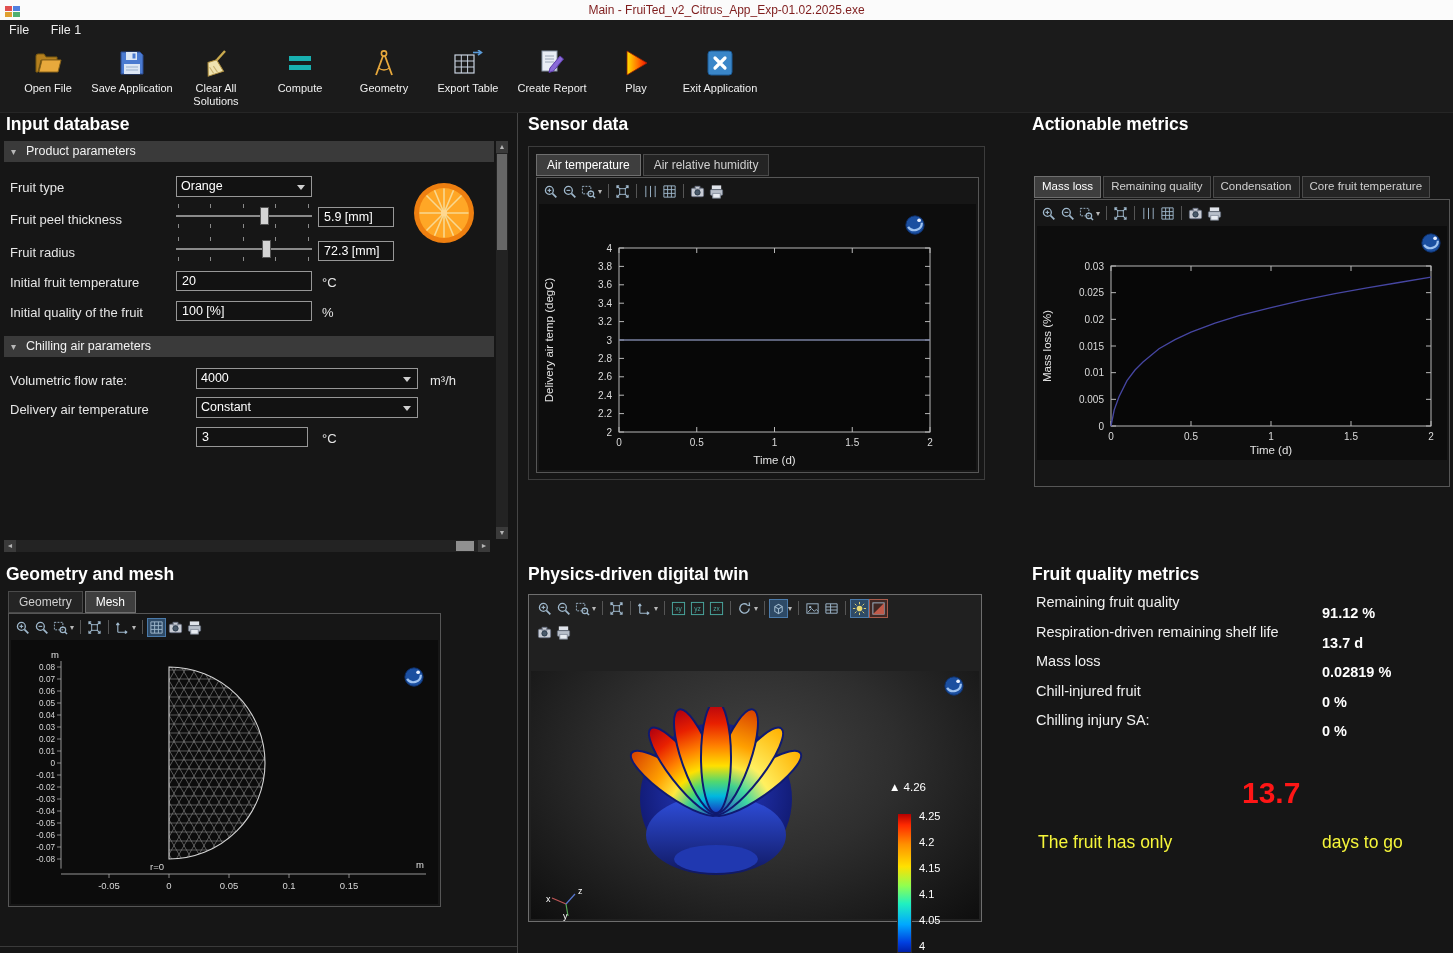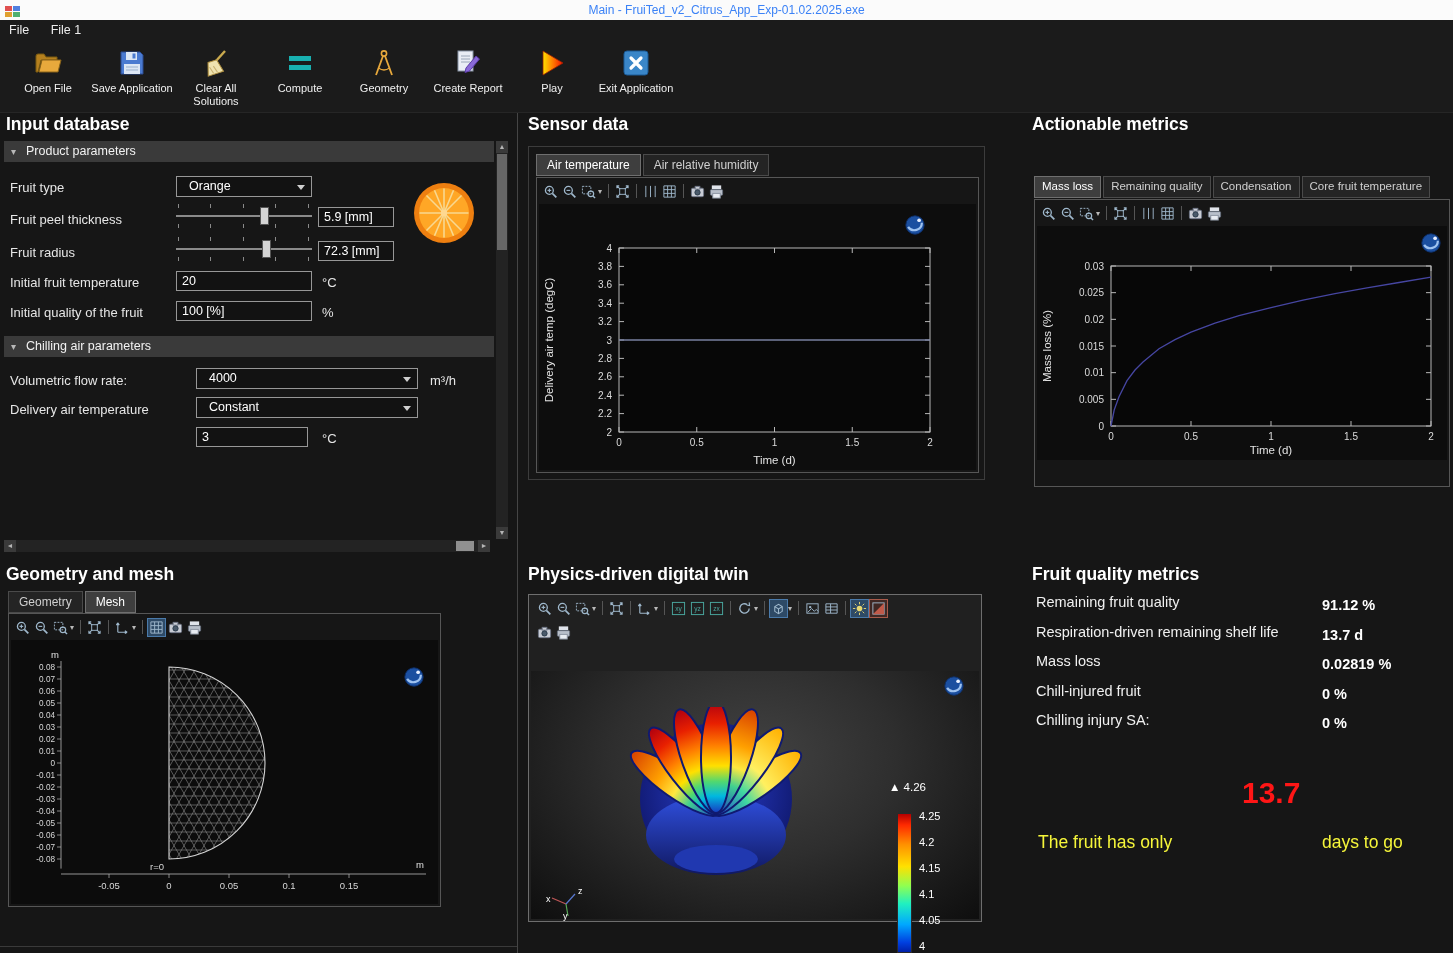--- a/index.html
+++ b/index.html
@@ -1,20 +1,20 @@
 <!DOCTYPE html>
 <html><head>
 <meta charset="utf-8">
 <style>
   *{margin:0;padding:0;box-sizing:border-box;}
   html,body{background:#000;}
   .screen{position:relative;width:1453px;height:953px;background:#161616;overflow:hidden;
     font-family:"Liberation Sans","DejaVu Sans",sans-serif;color:#e8e8e8;}
   
-  .titlebar{position:absolute;left:0;top:0;width:100%;height:20px;background:#fbfbfb;color:#3b82f6;
+  .titlebar{position:absolute;left:0;top:0;width:100%;height:20px;background:#fbfbfb;color:#7f1d1d;
     font-size:12px;text-align:center;line-height:20px;}
   .app-icon{position:absolute;left:5px;top:4px;}
   .menubar{position:absolute;left:0;top:20px;width:100%;height:21px;background:#1b1b1b;font-size:12.5px;line-height:21px;}
   .menu-item{display:inline-block;padding:0 9px;color:#ececec;cursor:default;}
   .toolbar{position:absolute;left:0;top:41px;width:100%;height:72px;background:#1b1b1b;display:flex;
     align-items:flex-start;padding-left:6px;border-bottom:1px solid #262626;}
   .tbtn{width:84px;height:70px;display:flex;flex-direction:column;align-items:center;padding-top:5px;border:1px solid transparent;}
   .tbtn.active{background:#3d3d3d;border:1px solid #636363;}
   .tbtn .ticon{height:32px;display:flex;align-items:center;justify-content:center;}
   .tbtn .tlabel{font-size:11px;color:#f0f0f0;text-align:center;line-height:1.2;margin-top:3px;}
@@ -24,21 +24,21 @@
   .hline-left{position:absolute;left:0;top:946px;width:517px;height:1px;background:#3a3a3a;}
   
   .input-panel{position:absolute;left:4px;top:141px;width:504px;height:398px;}
   .section-bar{position:absolute;left:0;width:490px;height:21px;background:#3a3a3a;color:#f2f2f2;
     font-size:12.5px;line-height:21px;padding-left:22px;}
   .section-bar .tri{position:absolute;left:7px;top:0;color:#b8b8b8;font-size:10px;}
   .flabel,.funit{position:absolute;font-size:13px;color:#e6e6e6;white-space:nowrap;}
   .finput{position:absolute;height:20px;background:#121212;border:1px solid #979797;color:#fff;
     font-size:12.5px;line-height:18px;padding:0 5px;}
   .fdrop{position:absolute;height:21px;background:#121212;border:1px solid #979797;color:#fff;
-    font-size:12.5px;line-height:19px;padding:0 12px;}
+    font-size:12.5px;line-height:19px;padding:0 4px;}
   .dd-arrow{position:absolute;right:6px;top:8px;width:0;height:0;border-left:4px solid transparent;
     border-right:4px solid transparent;border-top:5px solid #d0d0d0;}
   .slider{position:absolute;width:136px;height:26px;}
   .slider .tickrow{position:absolute;left:2px;right:2px;height:4px;
     background:repeating-linear-gradient(90deg,#8a8a8a 0 1px,transparent 1px 32.5px);}
   .slider .tickrow.top{top:1px;}.slider .tickrow.bot{bottom:1px;}
   .slider .track{position:absolute;left:0;right:0;top:12px;height:2px;background:#8a8a8a;}
   .slider .thumb{position:absolute;top:4px;width:9px;height:18px;background:#d4d4d4;border:1px solid #555;}
   .vscroll{position:absolute;left:492px;top:0;width:12px;height:398px;background:#232323;}
   .hscroll{position:absolute;left:4px;top:540px;width:486px;height:12px;background:#232323;}
@@ -71,21 +71,21 @@
     background:radial-gradient(ellipse at 50% 35%,#424242 0%,#2e2e2e 45%,#0e0e0e 100%);}
   .legend-bar{position:absolute;left:366px;top:142px;width:15px;height:140px;border:1px solid #2a2a2a;
     background:linear-gradient(180deg,#b40000 0%,#ff2a00 8%,#ff9000 22%,#ffe000 38%,#90ff50 52%,#20f0c0 65%,#00a8ff 80%,#0040e0 93%,#0020a8 100%);}
   .legend-tick{position:absolute;left:388px;font-size:11px;color:#fff;}
   .legend-max,.legend-min{position:absolute;left:358px;font-size:11.5px;color:#fff;}
   .triad-label{fill:#fff;font-size:9px;}
   
   .fq-rows{position:absolute;left:1036px;top:593px;width:404px;}
   .fq-row{position:relative;height:29.5px;}
   .fq-label{font-size:14.5px;color:#f0f0f0;}
-  .fq-value{position:absolute;left:286px;top:4px;font-weight:bold;font-size:14.5px;color:#fff;}
+  .fq-value{position:absolute;left:286px;top:12px;font-weight:bold;font-size:14.5px;color:#fff;}
   .banner-text{position:absolute;font-size:17.5px;color:#f6f63a;margin-top:44px;}
   .banner-number{position:absolute;font-size:30px;font-weight:bold;color:#ff1616;}
 </style>
 </head>
 <body>
 
 <div class="screen">
 
   <div class="titlebar">
     <span class="app-icon">
@@ -150,20 +150,34 @@
     <div class="tbtn">
       <span class="ticon">
           <svg width="28" height="28" viewBox="0 0 28 28">
             <circle cx="14" cy="4.5" r="2.6" fill="none" stroke="#e8a93c" stroke-width="1.6"></circle>
             <line x1="13" y1="7" x2="6" y2="26" stroke="#e8a93c" stroke-width="1.8"></line>
             <line x1="15" y1="7" x2="22" y2="26" stroke="#e8a93c" stroke-width="1.8"></line>
             <path d="M8.5 19 Q14 23 19.5 19" fill="none" stroke="#e8a93c" stroke-width="1.4"></path>
           </svg>
         </span>
       <span class="tlabel">Geometry</span>
+    </div>
+    <div class="tbtn">
+      <span class="ticon">
+          <svg width="30" height="26" viewBox="0 0 30 26">
+            <rect x="2" y="5" width="19" height="18" fill="none" stroke="#c8d2e0" stroke-width="1.2"></rect>
+            <line x1="2" y1="11" x2="21" y2="11" stroke="#c8d2e0"></line>
+            <line x1="2" y1="17" x2="21" y2="17" stroke="#c8d2e0"></line>
+            <line x1="8.3" y1="5" x2="8.3" y2="23" stroke="#c8d2e0"></line>
+            <line x1="14.6" y1="5" x2="14.6" y2="23" stroke="#c8d2e0"></line>
+            <line x1="20" y1="2.5" x2="28" y2="2.5" stroke="#5a9ad8" stroke-width="1.6"></line>
+            <path d="M25 0 L28.5 2.5 L25 5" fill="none" stroke="#5a9ad8" stroke-width="1.6"></path>
+          </svg>
+        </span>
+      <span class="tlabel">Export Table</span>
     </div>
     <div class="tbtn">
       <span class="ticon">
           <svg width="28" height="28" viewBox="0 0 28 28">
             <rect x="4" y="2" width="15" height="20" fill="#e9edf5" stroke="#8a96a8"></rect>
             <line x1="7" y1="7" x2="16" y2="7" stroke="#9aa6b8"></line>
             <line x1="7" y1="10" x2="16" y2="10" stroke="#9aa6b8"></line>
             <line x1="7" y1="13" x2="16" y2="13" stroke="#9aa6b8"></line>
             <path d="M12 19 L22 7 L25.5 10 L15.5 22 L11 23.5 Z" fill="#8a6ad8" stroke="#5a3aa8"></path>
           </svg>

